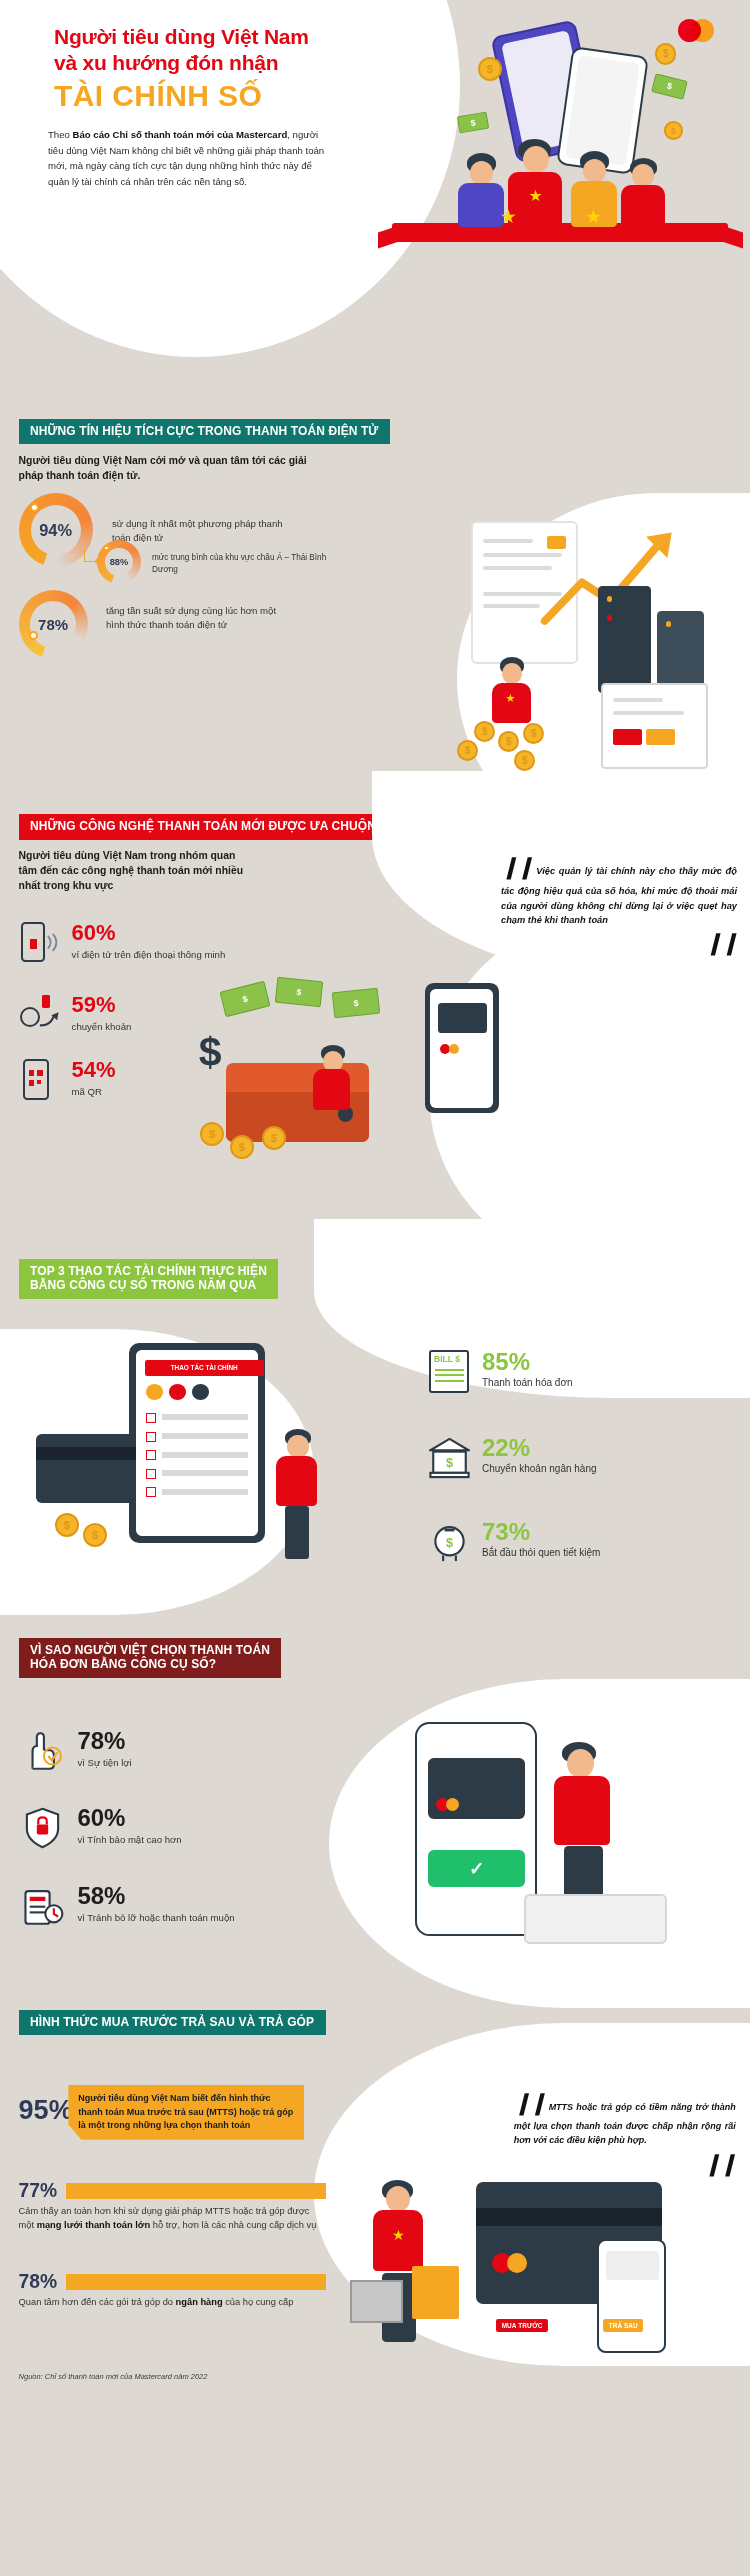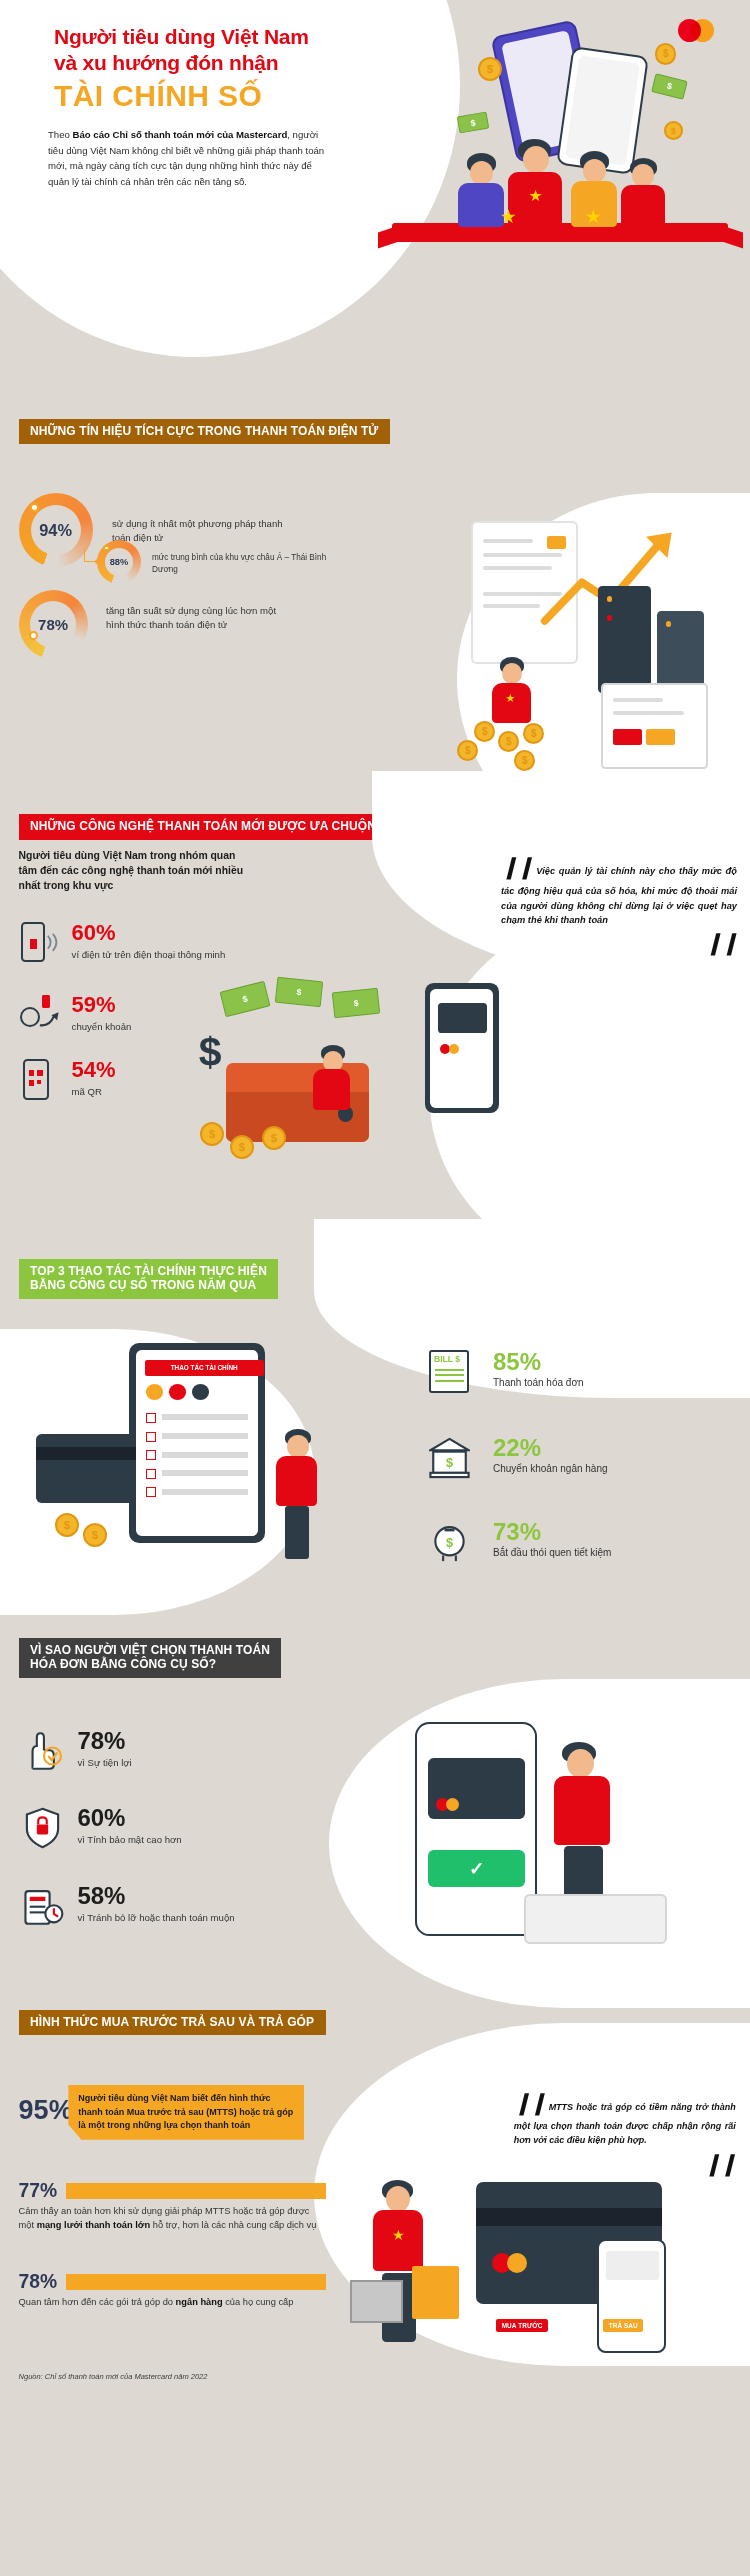--- a/index.html
+++ b/index.html
@@ -75,24 +75,24 @@
   .star { position:absolute; color:#ffd400; font-size:15.7px; }
   .ribbon { position:absolute; background:#e30613; }
 
   
   .section { position: relative; z-index:3; }
   .band {
     display:inline-block; padding:5px 11.4px 5.7px 11.4px;
     font-size:12px; font-weight:800; color:#fff; letter-spacing:0.1px;
     line-height:1.22;
   }
-  .band.orange { background:#a16207; }
+  .band.orange { background:#0f766e; }
   .band.red    { background:#e30613; }
   .band.green  { background:#8cc63e; }
-  .band.dark   { background:#404040; }
+  .band.dark   { background:#7f1d1d; }
   .sub-head {
     font-size:10.4px; font-weight:800; color:#1b1b1b; line-height:1.45;
     margin-top:8.6px;
   }
 
   
   #sec1 { padding: 18.6px 0 0 0; height: 400px; }
   #sec1 .band { margin-left:18.6px; }
   #sec1 .sub-head { margin-left:18.6px; width:300px; }
   .donut-wrap { position:absolute; }
@@ -142,21 +142,21 @@
   .pct-row { position:absolute; display:flex; align-items:flex-start; gap:13px; }
   .pct-icon { width:40px; height:41px; position:relative; flex:none; }
   .pct-big { font-size:22px; font-weight:800; color:#e30613; line-height:1; }
   .pct-lbl { font-size:9.6px; color:#333; line-height:1.45; margin-top:3.6px; }
   .ico-box{position:absolute;border:2.1px solid #2d3b47;border-radius:4.3px;}
   .ico-red{position:absolute;background:#e30613;}
 
   
   #sec3 { height: 379px; padding-top: 15.7px;}
   #sec3 .band { margin-left:18.6px; }
-  .g-row { position:absolute; display:flex; align-items:flex-start; gap:23px; }
+  .g-row { position:absolute; display:flex; align-items:flex-start; gap:12px; }
   .g-pct { font-size:24px; font-weight:800; color:#8cc63e; line-height:1; }
   .g-lbl { font-size:10px; color:#333; margin-top:2.9px; }
   .g-icon { width:41px; height:44px; position:relative; flex:none; }
 
   
   #sec4 { height: 372px; padding-top: 15.7px; }
   #sec4 .band { margin-left:18.6px; }
   .d-row { position:absolute; display:flex; align-items:flex-start; gap:13px; }
   .d-pct { font-size:24px; font-weight:800; color:#1d1d1d; line-height:1; }
   .d-lbl { font-size:9.6px; color:#333; margin-top:2.9px; line-height:1.42;}
@@ -259,20 +259,21 @@
       </div>
       <div class="star" style="left:129px;top:192px;font-size:18.6px;">★</div>
       <div class="star" style="left:214px;top:192px;font-size:18.6px;">★</div>
     </div>
   </div>
 
   <div class="section" id="sec1">
     <div class="blob" style="left:457px;top:93px;width:400px;height:372px;border-radius:50% 0 0 50%;"></div>
 
     <div class="band orange">NHỮNG TÍN HIỆU TÍCH CỰC TRONG THANH TOÁN ĐIỆN TỬ</div>
+    <div class="sub-head">Người tiêu dùng Việt Nam cởi mở và quan tâm tới các giải pháp thanh toán điện tử.</div>
 
     
     <div class="donut-wrap" style="left:18.6px; top:93px;">
       <div class="donut" style="width:74px;height:74px;
            background:conic-gradient(from 200deg,#f5a623 0deg,#f5853a 230deg,#ddd9d2 338deg,#ddd9d2 360deg);">
         <div class="hole" style="inset:12px;"></div>
         <div class="dot" style="left:11.4px;top:10px;width:9.3px;height:9.3px;"></div>
         <div class="val" style="font-size:16.4px;">94%</div>
       </div>
     </div>

